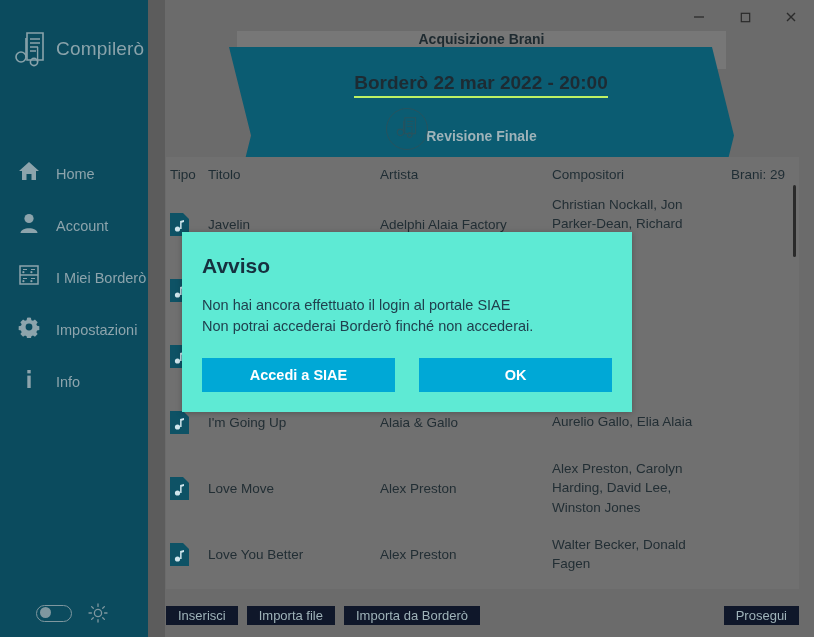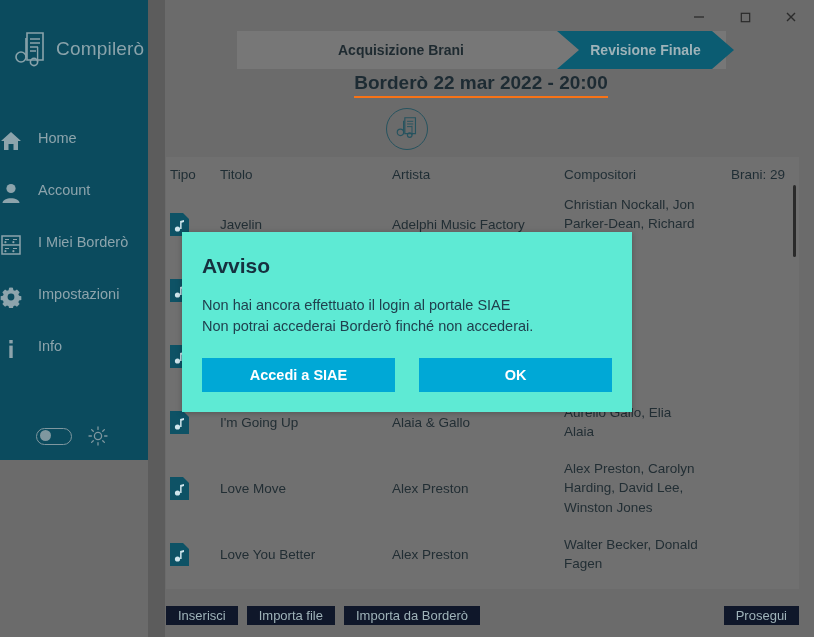--- a/index.html
+++ b/index.html
@@ -11,45 +11,45 @@
   }
   #app {
     position: relative;
     width: 814px; height: 637px;
     display: flex;
   }
 
   
   .sidebar {
     width: 148px;
-    height: 460px;
+    height: 637px;
     background: #0b4b5e;
     position: relative;
     flex: 0 0 148px;
     z-index: 3;
   }
   .brand {
     display: flex;
     align-items: center;
     gap: 8px;
     padding: 30px 0 0 14px;
   }
   .brand-logo { width: 34px; height: 38px; flex: 0 0 34px; }
   .brand-name {
     color: #8aa3ab;
     font-size: 19px;
     letter-spacing: .2px;
   }
   .nav { margin-top: 62px; }
   .nav-item {
     display: flex;
-    align-items: flex-start;
+    align-items: flex-end;
     gap: 16px;
     height: 52px;
-    padding-left: 0;
+    padding-left: 18px;
     cursor: default;
   }
   .nav-icon {
     width: 22px; height: 22px;
     flex: 0 0 22px;
     display: flex; align-items: center; justify-content: center;
   }
   .nav-icon svg { display: block; }
   .nav-label {
     color: #8da4ac;
@@ -114,20 +114,21 @@
 
   
   .stepper {
     position: absolute;
     left: 89px; top: 31px;
     width: 489px; height: 38px;
     background: #777777;
     display: flex;
     align-items: stretch;
     z-index: 1;
+    flex-direction: column;
   }
   .step {
     flex: 1;
     display: flex;
     align-items: center;
     justify-content: center;
     font-size: 14px;
     font-weight: bold;
     color: #1e2a30;
     position: relative;
@@ -146,21 +147,21 @@
   .bordero-title {
     position: absolute;
     top: 72px; left: 0; right: 0;
     text-align: center;
     z-index: 1;
   }
   .bordero-title span {
     font-size: 19px;
     font-weight: bold;
     color: #1d2b33;
-    border-bottom: 2px solid #f97316;
+    border-bottom: 2px solid #bef264;
     padding-bottom: 3px;
   }
 
   
   .badge-circle {
     position: absolute;
     top: 108px; left: 50%;
     transform: translateX(-50%);
     margin-left: -74px;
     width: 42px; height: 42px;
@@ -182,21 +183,21 @@
   }
   .thead {
     display: flex;
     height: 34px;
     align-items: center;
     font-size: 13.5px;
     color: #1f2d34;
     padding-left: 4px;
   }
   .col-tipo  { flex: 0 0 38px; }
-  .col-titolo{ flex: 0 0 172px; margin-left: 12px; }
+  .col-titolo{ flex: 0 0 172px; }
   .col-artista{flex: 0 0 172px; }
   .col-comp  { flex: 1; }
   .col-count { flex: 0 0 96px; text-align: right; padding-right: 14px; }
 
   .trow {
     display: flex;
     align-items: center;
     padding-left: 4px;
     min-height: 66px;
     font-size: 13.5px;
@@ -436,21 +437,21 @@
 
       <div class="trow">
         <div class="col-tipo">
           <svg class="file-icon" viewBox="0 0 19 23" fill="#0e5265">
               <path d="M0 0 H13 L19 6 V23 H0 Z"></path>
               <circle cx="7.5" cy="16" r="2.6" fill="#cfe5ec"></circle>
               <path d="M10.1 16 V8 L14 7 V9 L11.6 9.7 V16 Z" fill="#cfe5ec"></path>
             </svg>
         </div>
         <div class="col-titolo">Javelin</div>
-        <div class="col-artista">Adelphi Music Factory</div>
+        <div class="col-artista">Adelphi Alaia Factory</div>
         <div class="col-comp cell-multi">Christian Nockall, Jon Parker-Dean, Richard Lashun ...</div>
         <div class="col-count"></div>
       </div>
 
       <div class="trow">
         <div class="col-tipo">
           <svg class="file-icon" viewBox="0 0 19 23" fill="#0e5265">
               <path d="M0 0 H13 L19 6 V23 H0 Z"></path>
               <circle cx="7.5" cy="16" r="2.6" fill="#cfe5ec"></circle>
               <path d="M10.1 16 V8 L14 7 V9 L11.6 9.7 V16 Z" fill="#cfe5ec"></path>

